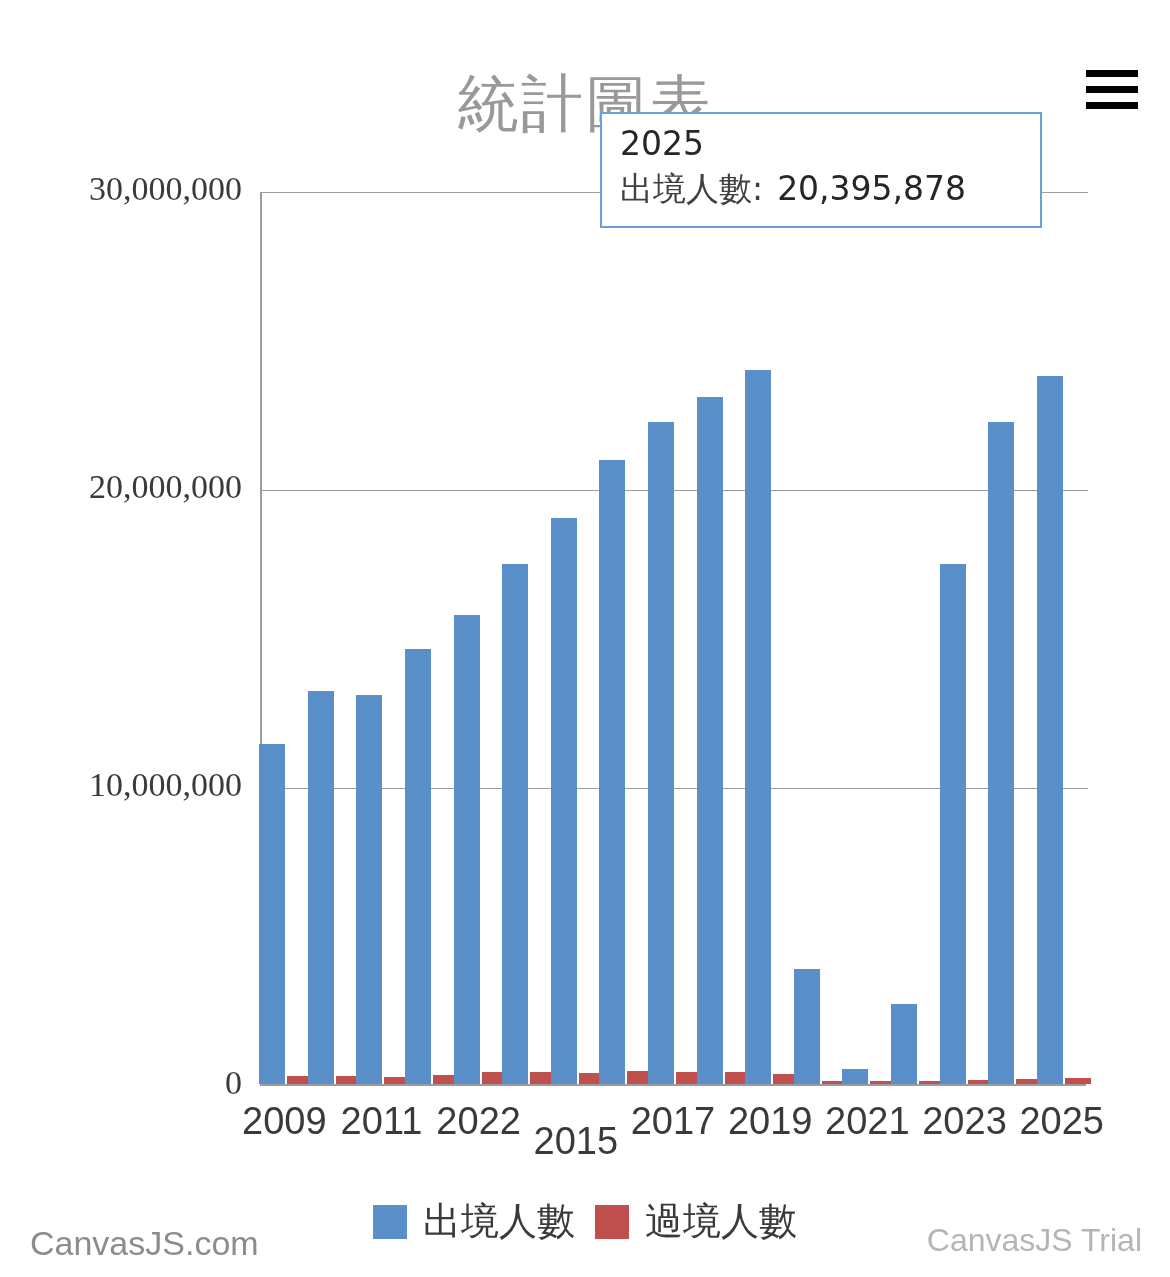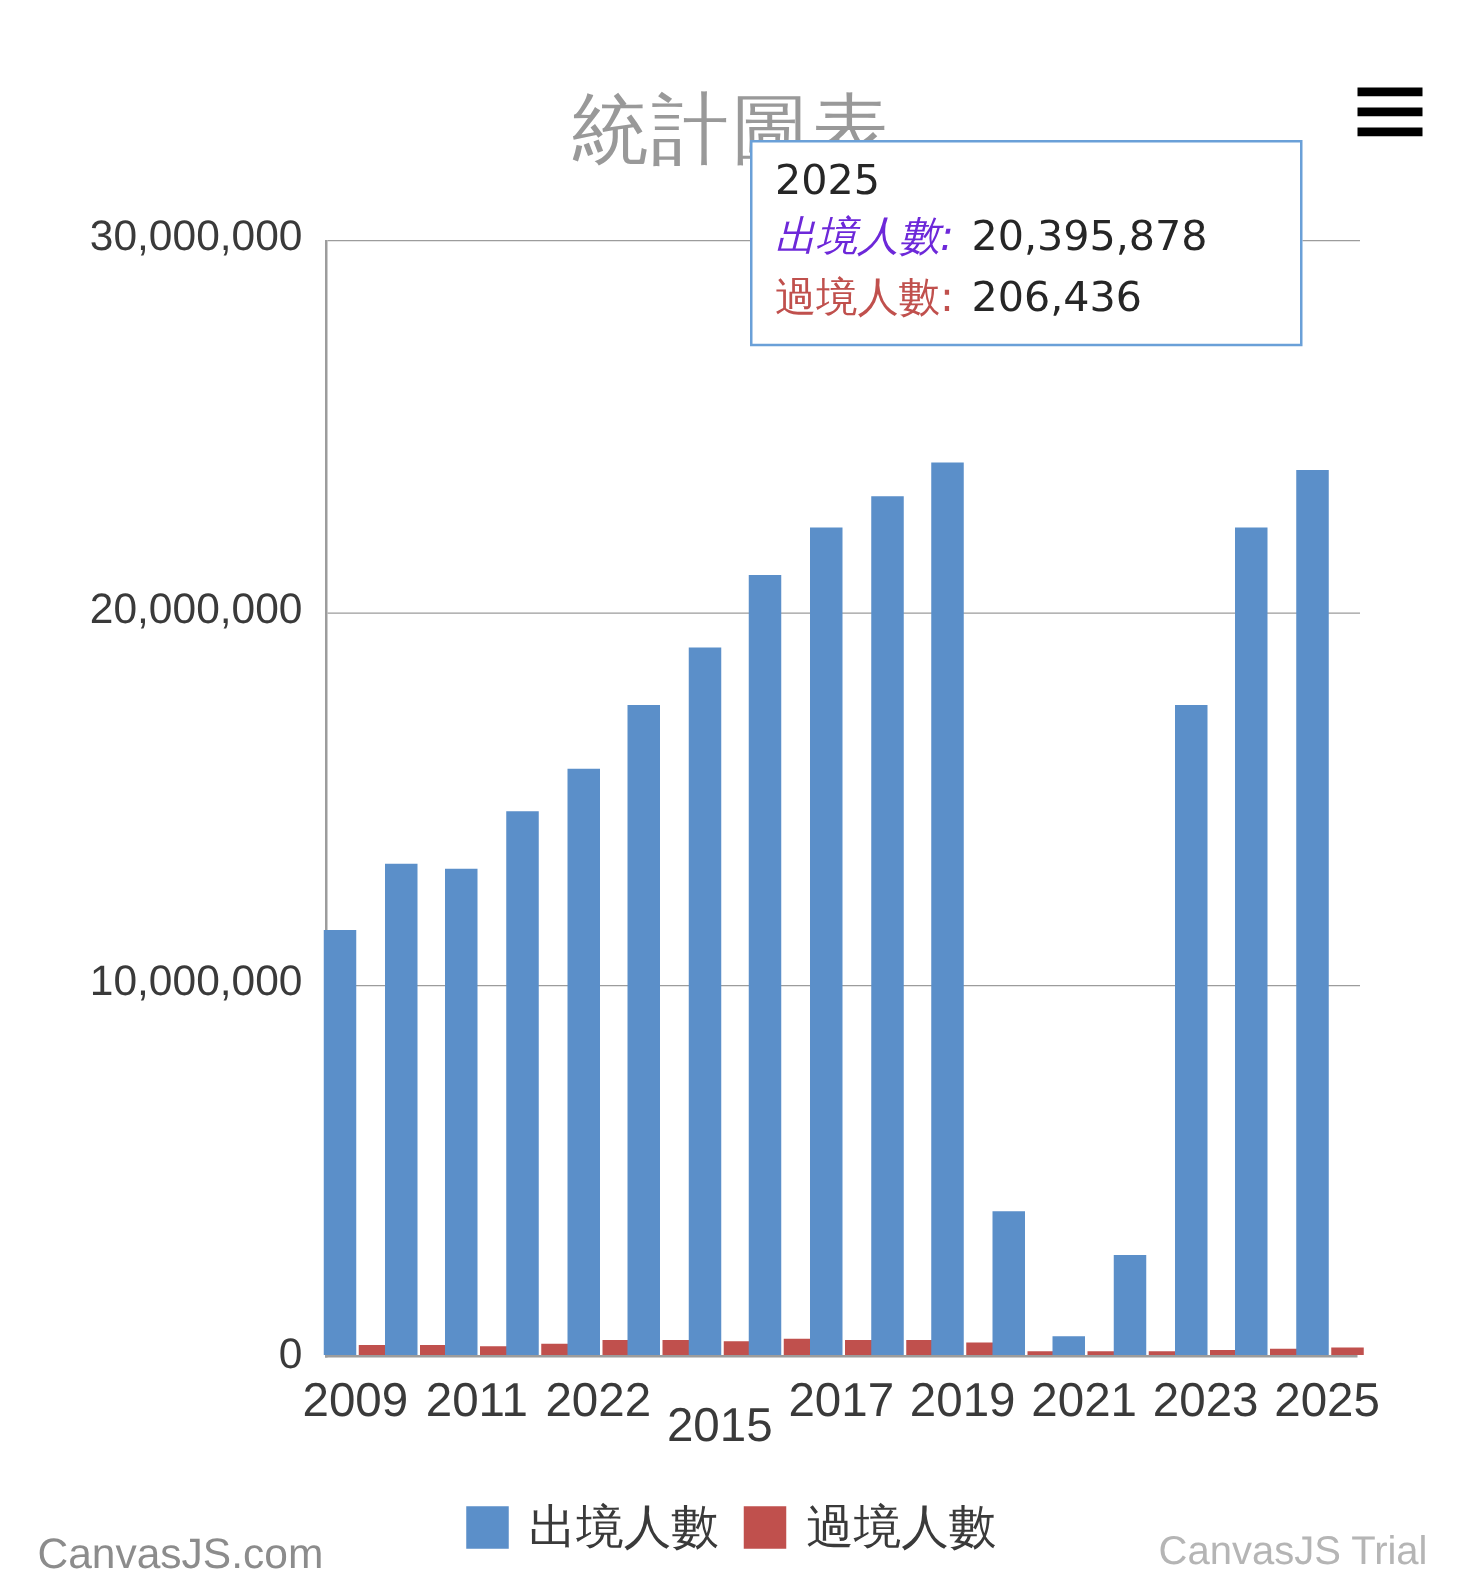--- a/index.html
+++ b/index.html
@@ -78,21 +78,21 @@
     height: 1px;
     background: #9c9c9c;
   }
 
   .y-label {
     position: absolute;
     right: 0;
     text-align: right;
     font-size: 34px;
     color: #3a3a3a;
-    font-family: Liberation Sans, sans-serif;
+    font-family: Liberation Serif, serif;
     white-space: nowrap;
   }
   #y-axis-labels {
     position: absolute;
     left: 0;
     top: 0;
     width: 242px;
     height: 1277px;
   }
 
@@ -134,21 +134,21 @@
   .tooltip-row {
     display: flex;
     align-items: baseline;
     font-size: 33px;
     padding-left: 4px;
     margin-top: 4px;
     white-space: nowrap;
   }
   .tooltip-row .tt-name { margin-right: 14px; }
   .tooltip-row .tt-value { color: #262626; }
-  .tt-exit { color: #6d28d9; font-style: italic; }
+  .tt-exit { color: #404040; }
   .tt-transit { color: #c0504d; }
 
   
   #legend {
     position: absolute;
     left: 0;
     top: 1196px;
     width: 1170px;
     display: flex;
     justify-content: center;
@@ -248,24 +248,20 @@
       <div class="bar bar-exit" style="width: 26px; left: 774.706px; height: 708.376px; background: rgb(91, 143, 201);"></div>
       <div class="bar bar-transit" style="width: 26px; left: 802.706px; height: 6.15179px; background: rgb(192, 80, 77);"></div>
     </div>
 
   <div id="tooltip">
     <div id="tooltip-title">2025</div>
     <div class="tooltip-row">
       <span class="tt-name tt-exit">出境人數:</span>
       <span class="tt-value">20,395,878</span>
     </div>
-    <div class="tooltip-row">
-      <span class="tt-name tt-transit">過境人數:</span>
-      <span class="tt-value">206,436</span>
-    </div>
   </div>
 
   <div id="legend">
     <div class="legend-item">
       <span class="legend-swatch" style="background:#5b8fc9"></span>
       <span>出境人數</span>
     </div>
     <div class="legend-item">
       <span class="legend-swatch" style="background:#c0504d"></span>
       <span>過境人數</span>

